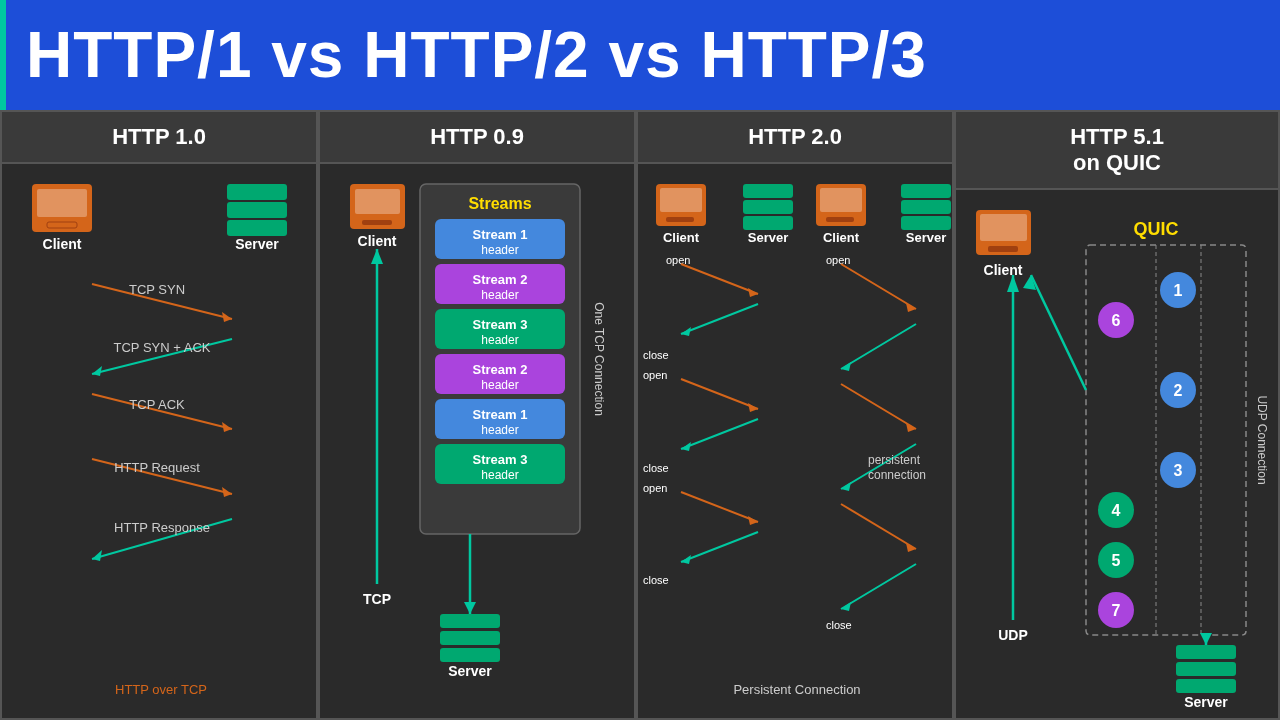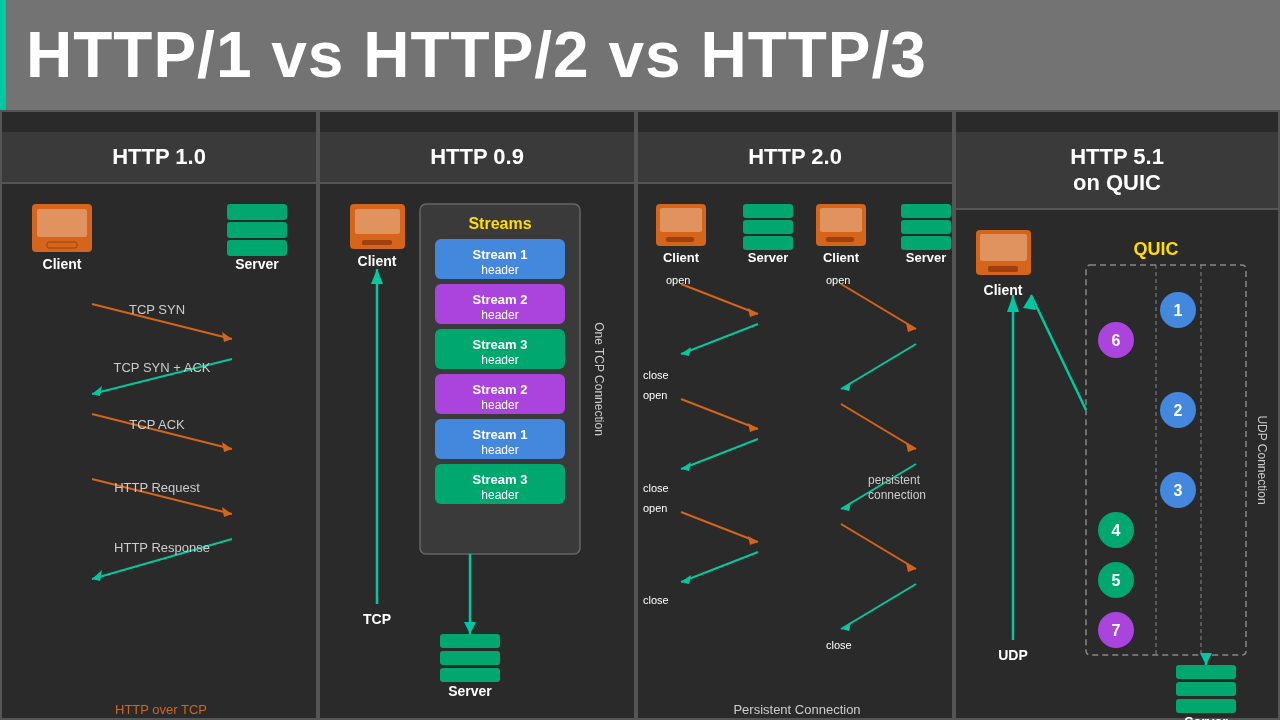--- a/index.html
+++ b/index.html
@@ -6,21 +6,21 @@
     body {
       width: 1280px;
       height: 720px;
       background: #1a1a1a;
       font-family: Arial, sans-serif;
       overflow: hidden;
     }
 
     
     #title-bar {
-      background: #737373;
+      background: #1d4ed8;
       height: 110px;
       display: flex;
       align-items: center;
       padding-left: 20px;
       border-left: 6px solid #00c8a0;
     }
     #title-bar h1 {
       color: #fff;
       font-size: 64px;
       font-weight: 900;
@@ -46,21 +46,20 @@
 
     .section-header {
       background: #3a3a3a;
       color: #fff;
       font-size: 22px;
       font-weight: bold;
       text-align: center;
       padding: 12px 8px;
       width: 100%;
       border-bottom: 2px solid #555;
-      margin-top: 20px;
     }
 
     
     #sec-http10 {
       width: 318px;
     }
 
     
     #sec-http11 {
       width: 318px;

